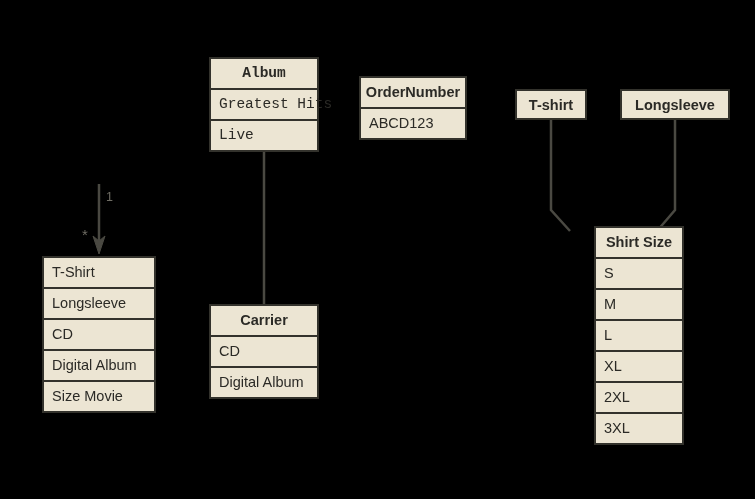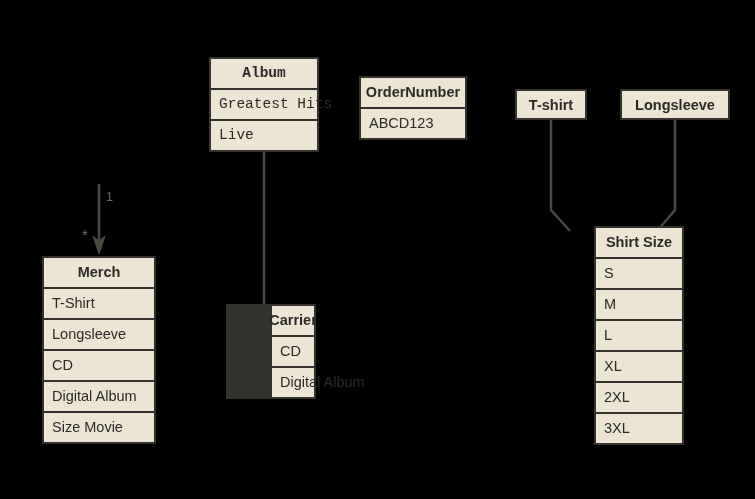--- a/index.html
+++ b/index.html
@@ -95,35 +95,34 @@
     <path d="M 551 119 L 551 210 L 570 231" fill="none" stroke="#4a4942" stroke-width="2.5"></path>
 
     <path d="M 675 119 L 675 210 L 657 231" fill="none" stroke="#4a4942" stroke-width="2.5"></path>
   </svg>
 
 
   <div class="mult" style="left:106px; top:191px;">1</div>
   <div class="mult star" style="left:82px; top:227px;">*</div>
 
   <div class="entity" style="left:42px; top:256px; width:114px;">
-    <div class="cell header">Merch</div>
     <div class="cell row">T-Shirt</div>
     <div class="cell row">Longsleeve</div>
     <div class="cell row">CD</div>
     <div class="cell row">Digital Album</div>
     <div class="cell row">Size Movie</div>
   </div>
 
   <div class="entity" style="left:209px; top:57px; width:110px;font-family:Liberation Mono, monospace;">
     <div class="cell header">Album</div>
     <div class="cell row">Greatest Hits</div>
     <div class="cell row">Live</div>
   </div>
 
-  <div class="entity" style="left:226px; top:304px; width:90px;padding-left:44px;">
+  <div class="entity" style="left:209px; top:304px; width:110px;">
     <div class="cell header">Carrier</div>
     <div class="cell row">CD</div>
     <div class="cell row">Digital Album</div>
   </div>
 
   <div class="entity" style="left:359px; top:76px; width:108px;">
     <div class="cell header">OrderNumber</div>
     <div class="cell row">ABCD123</div>
   </div>
 

